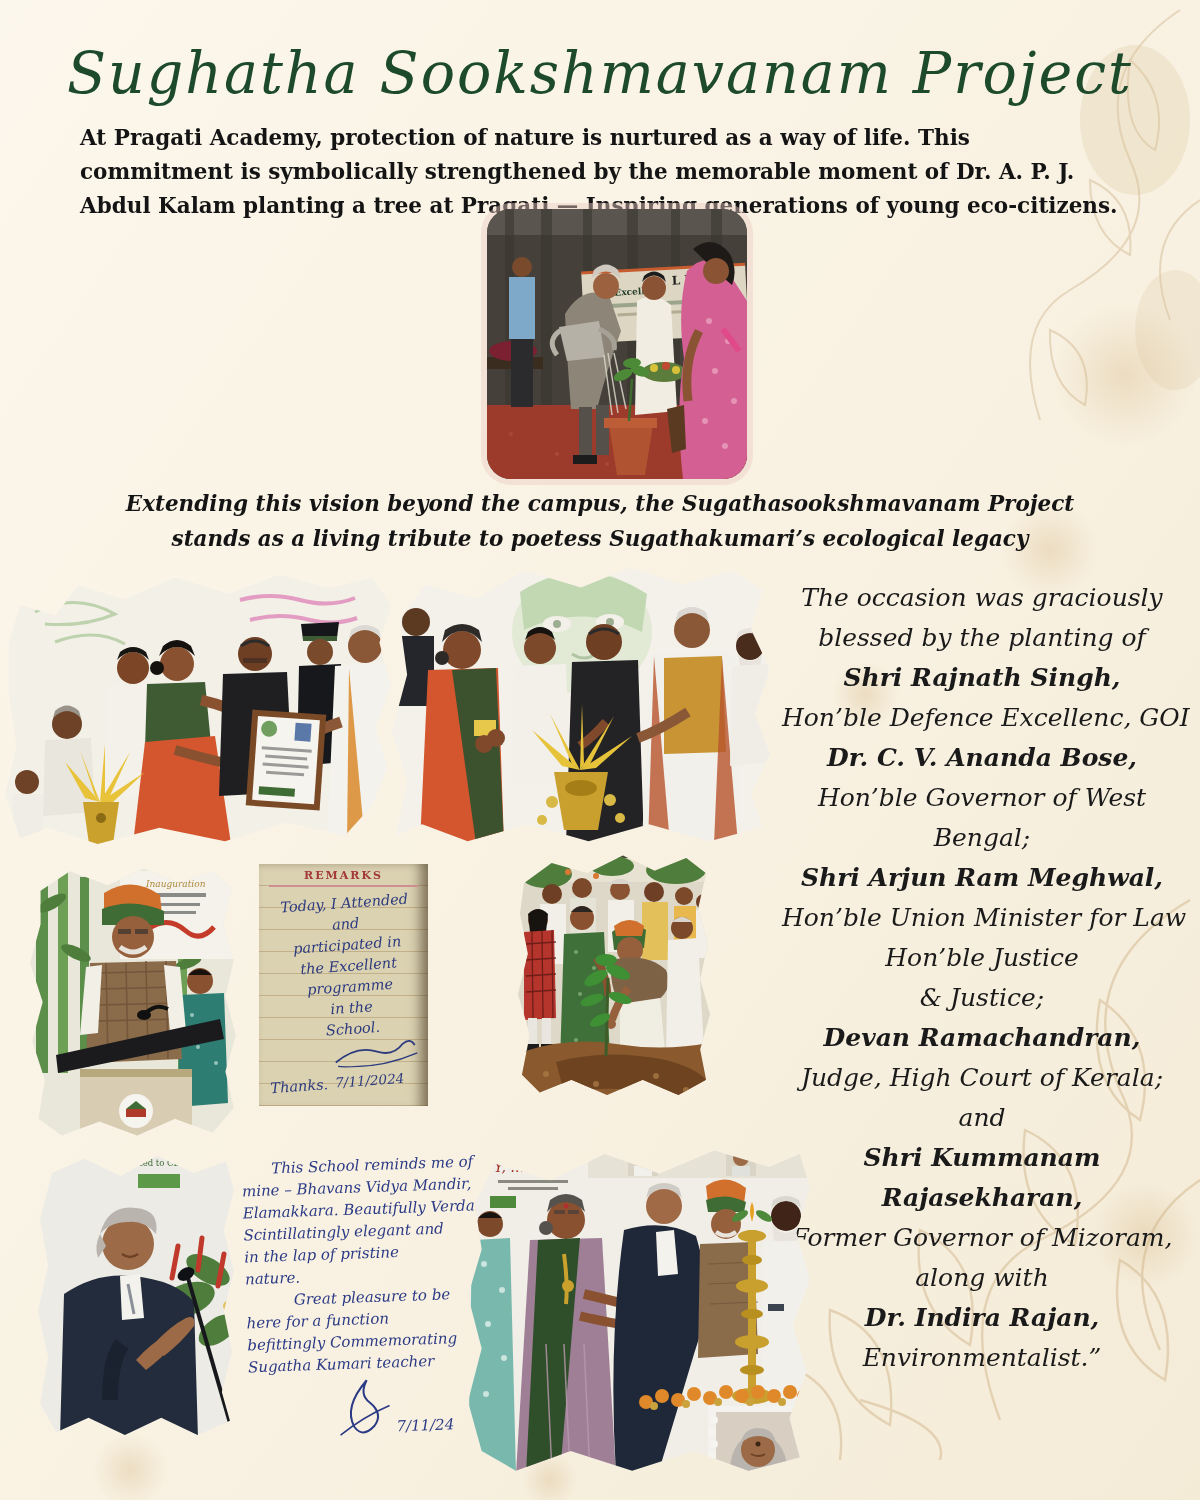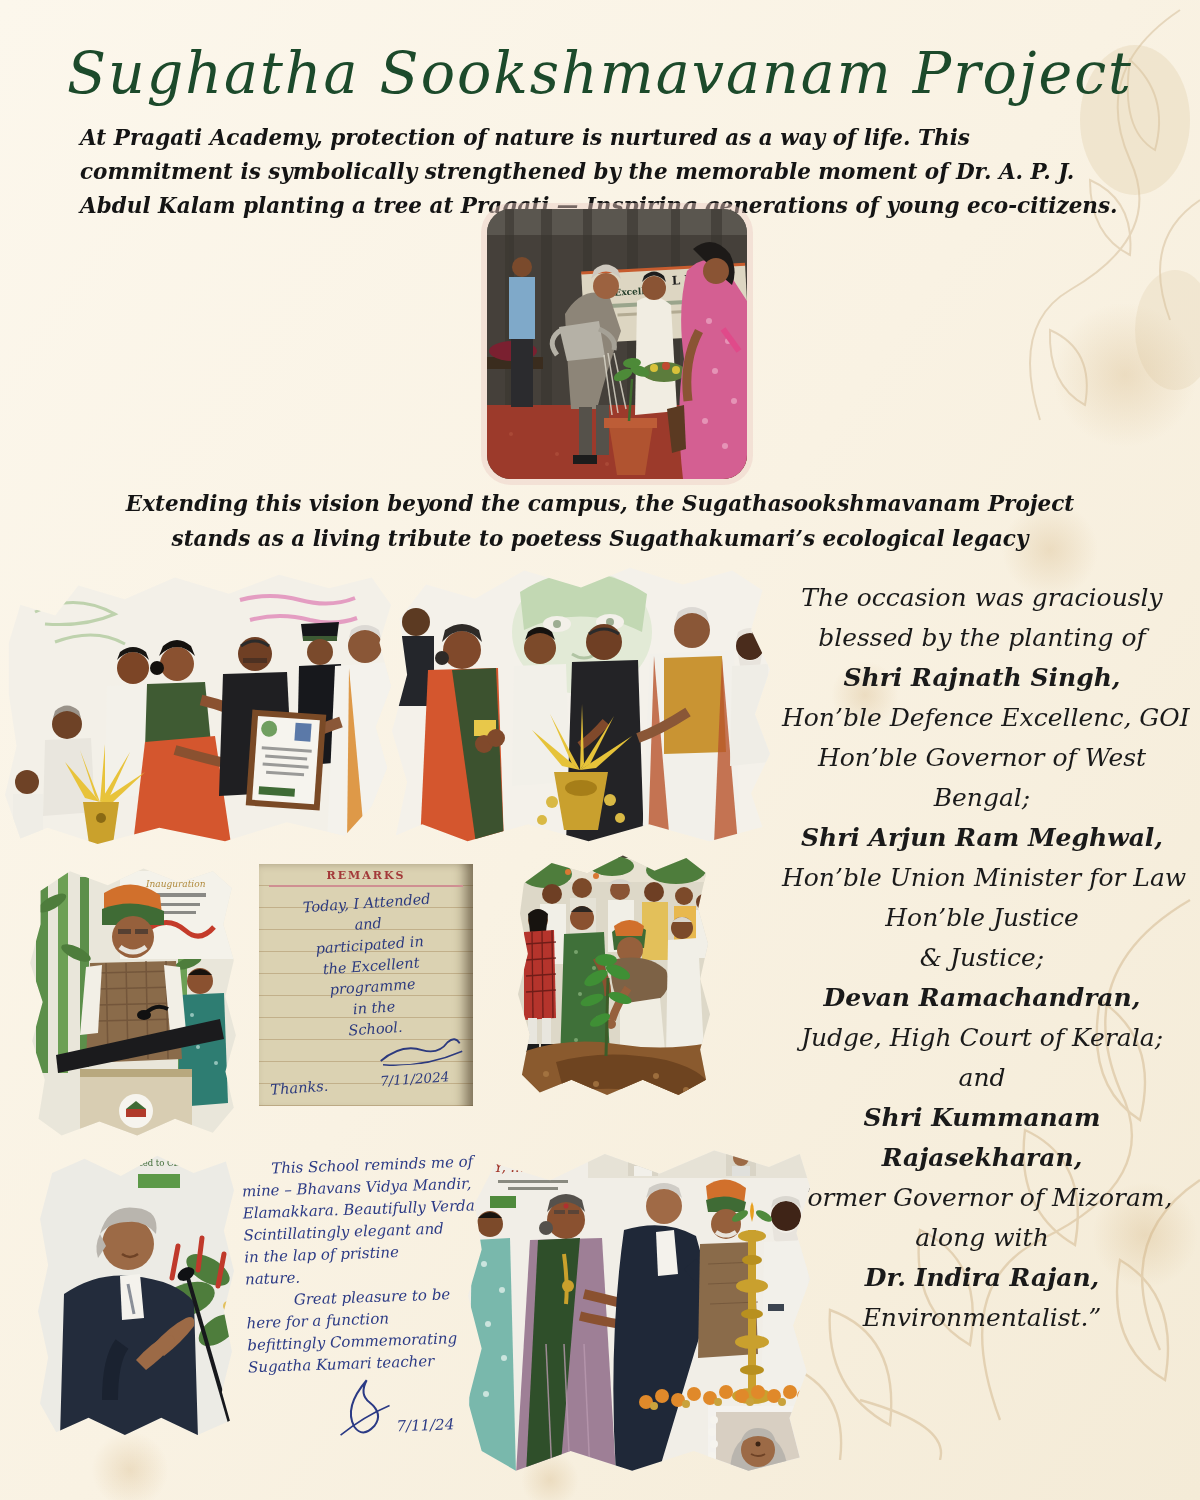--- a/index.html
+++ b/index.html
@@ -5,39 +5,39 @@
   html,body{margin:0;padding:0;}
   .page{position:relative;width:1200px;height:1500px;overflow:hidden;
     background:linear-gradient(125deg,#fcf7ec 0%,#f9f2e3 50%,#f4ebd7 100%);
     font-family:"DejaVu Serif","Liberation Serif",serif;}
   .decor{position:absolute;pointer-events:none;}
   .stain{position:absolute;border-radius:50%;pointer-events:none;
     background:radial-gradient(circle,rgba(210,178,126,.32),rgba(210,178,126,0) 68%);}
   .title{position:absolute;top:40px;left:0;width:100%;text-align:center;
     font-style:italic;font-weight:500;font-size:57px;letter-spacing:2px;color:#1c4a2b;}
   .intro{position:absolute;top:121px;left:80px;width:1048px;
-    font-style:italic;font-weight:700;font-size:21.5px;line-height:34px;color:#141414;}
+    font-weight:700;font-size:21.5px;line-height:34px;color:#141414;}
   .kalam-wrap{position:absolute;left:487px;top:209px;width:260px;height:270px;
     border-radius:24px;overflow:hidden;box-shadow:0 0 0 6px rgba(235,205,195,.45);}
   .kalam-wrap svg{display:block;width:100%;height:100%;}
   .vision{position:absolute;top:486px;left:0;width:100%;text-align:center;
     font-style:italic;font-weight:700;font-size:21.5px;line-height:35px;color:#141414;}
   .torn{position:absolute;}
   .torn svg{display:block;width:100%;height:100%;}
   .t1{clip-path:polygon(1% 26%,4% 12%,13% 16%,19% 5%,31% 10%,44% 2%,58% 8%,71% 1%,84% 6%,95% 2%,100% 12%,97% 26%,100% 42%,96% 57%,99% 72%,95% 86%,88% 97%,73% 92%,57% 99%,40% 94%,24% 100%,11% 94%,4% 98%,0% 82%,3% 64%,1% 45%);}
   .t2{clip-path:polygon(2% 20%,9% 8%,22% 13%,35% 3%,50% 9%,63% 2%,77% 8%,90% 3%,98% 10%,95% 24%,100% 38%,96% 54%,100% 68%,95% 82%,98% 94%,84% 99%,68% 93%,52% 99%,36% 93%,20% 99%,8% 93%,1% 97%,4% 78%,0% 60%,4% 40%);}
   .t3{clip-path:polygon(6% 10%,20% 3%,38% 8%,55% 2%,72% 7%,88% 3%,97% 9%,93% 22%,98% 35%,94% 48%,99% 62%,94% 75%,98% 88%,88% 97%,70% 92%,52% 98%,34% 93%,16% 98%,5% 92%,8% 78%,2% 64%,7% 50%,1% 36%,6% 22%);}
   .t4{clip-path:polygon(4% 14%,18% 6%,36% 10%,54% 3%,70% 9%,86% 4%,96% 10%,92% 24%,97% 38%,93% 52%,98% 66%,93% 80%,96% 92%,82% 98%,64% 92%,46% 98%,28% 92%,12% 97%,3% 90%,7% 74%,1% 58%,6% 42%,2% 26%);}
   .t5{clip-path:polygon(8% 8%,24% 3%,42% 9%,60% 2%,78% 8%,94% 4%,98% 14%,93% 28%,98% 42%,93% 56%,97% 70%,92% 84%,96% 94%,80% 99%,62% 93%,44% 99%,26% 93%,10% 98%,2% 88%,6% 72%,1% 56%,6% 40%,2% 24%);}
   .t6{clip-path:polygon(2% 18%,8% 6%,24% 11%,40% 3%,56% 9%,72% 2%,88% 7%,97% 3%,100% 13%,96% 27%,100% 41%,95% 55%,99% 69%,94% 83%,97% 95%,82% 99%,66% 93%,48% 99%,30% 93%,14% 99%,4% 93%,0% 78%,4% 62%,0% 46%,4% 32%);}
   .dignitaries{position:absolute;left:782px;top:578px;width:400px;text-align:center;
     font-style:italic;font-size:25px;line-height:40px;color:#1a1a1a;}
   .dignitaries div{white-space:nowrap;}
   .dignitaries .bold{font-weight:700;}
-  .paper-note{position:absolute;left:259px;top:864px;width:214px;height:242px;
+  .paper-note{position:absolute;left:259px;top:864px;width:169px;height:242px;
     background:repeating-linear-gradient(to bottom,#dbd2b2 0 21px,#c2b08a 21px 22px);
     box-shadow:inset -16px 0 12px -8px rgba(62,48,28,.55),inset 0 4px 8px -4px rgba(62,48,28,.25);}
   .paper-head{margin-top:5px;text-align:center;font-size:11px;font-weight:700;letter-spacing:2px;color:#a33939;}
   .paper-rule{height:2px;margin:3px 10px 2px 10px;background:#cf8f92;}
   .paper-body{transform:rotate(-4deg);transform-origin:50% 0;color:#2c3a7e;font-style:italic;
     font-size:14.5px;line-height:21px;text-align:center;margin-top:6px;}
   .paper-footer{display:flex;justify-content:space-between;align-items:flex-end;
     transform:rotate(-4deg);color:#2c3a7e;font-style:italic;padding:2px 8px 0 10px;}
   .paper-thanks{font-size:14.5px;}
   .paper-date{font-size:13.5px;}
@@ -327,20 +327,21 @@
           </g>
       </g>
     </svg>
   </div>
 
   <div class="dignitaries">
       <div>The occasion was graciously</div>
       <div>blessed by the planting of</div>
       <div class="bold">Shri Rajnath Singh,</div>
       <div>Hon’ble Defence Excellenc, GOI</div>
+      <div class="bold">Dr. C. V. Ananda Bose,</div>
       <div>Hon’ble Governor of West</div>
       <div>Bengal;</div>
       <div class="bold">Shri Arjun Ram Meghwal,</div>
       <div>Hon’ble Union Minister for Law</div>
       <div>Hon’ble Justice</div>
       <div>&amp; Justice;</div>
       <div class="bold">Devan Ramachandran,</div>
       <div>Judge, High Court of Kerala;</div>
       <div>and</div>
       <div class="bold">Shri Kummanam</div>

